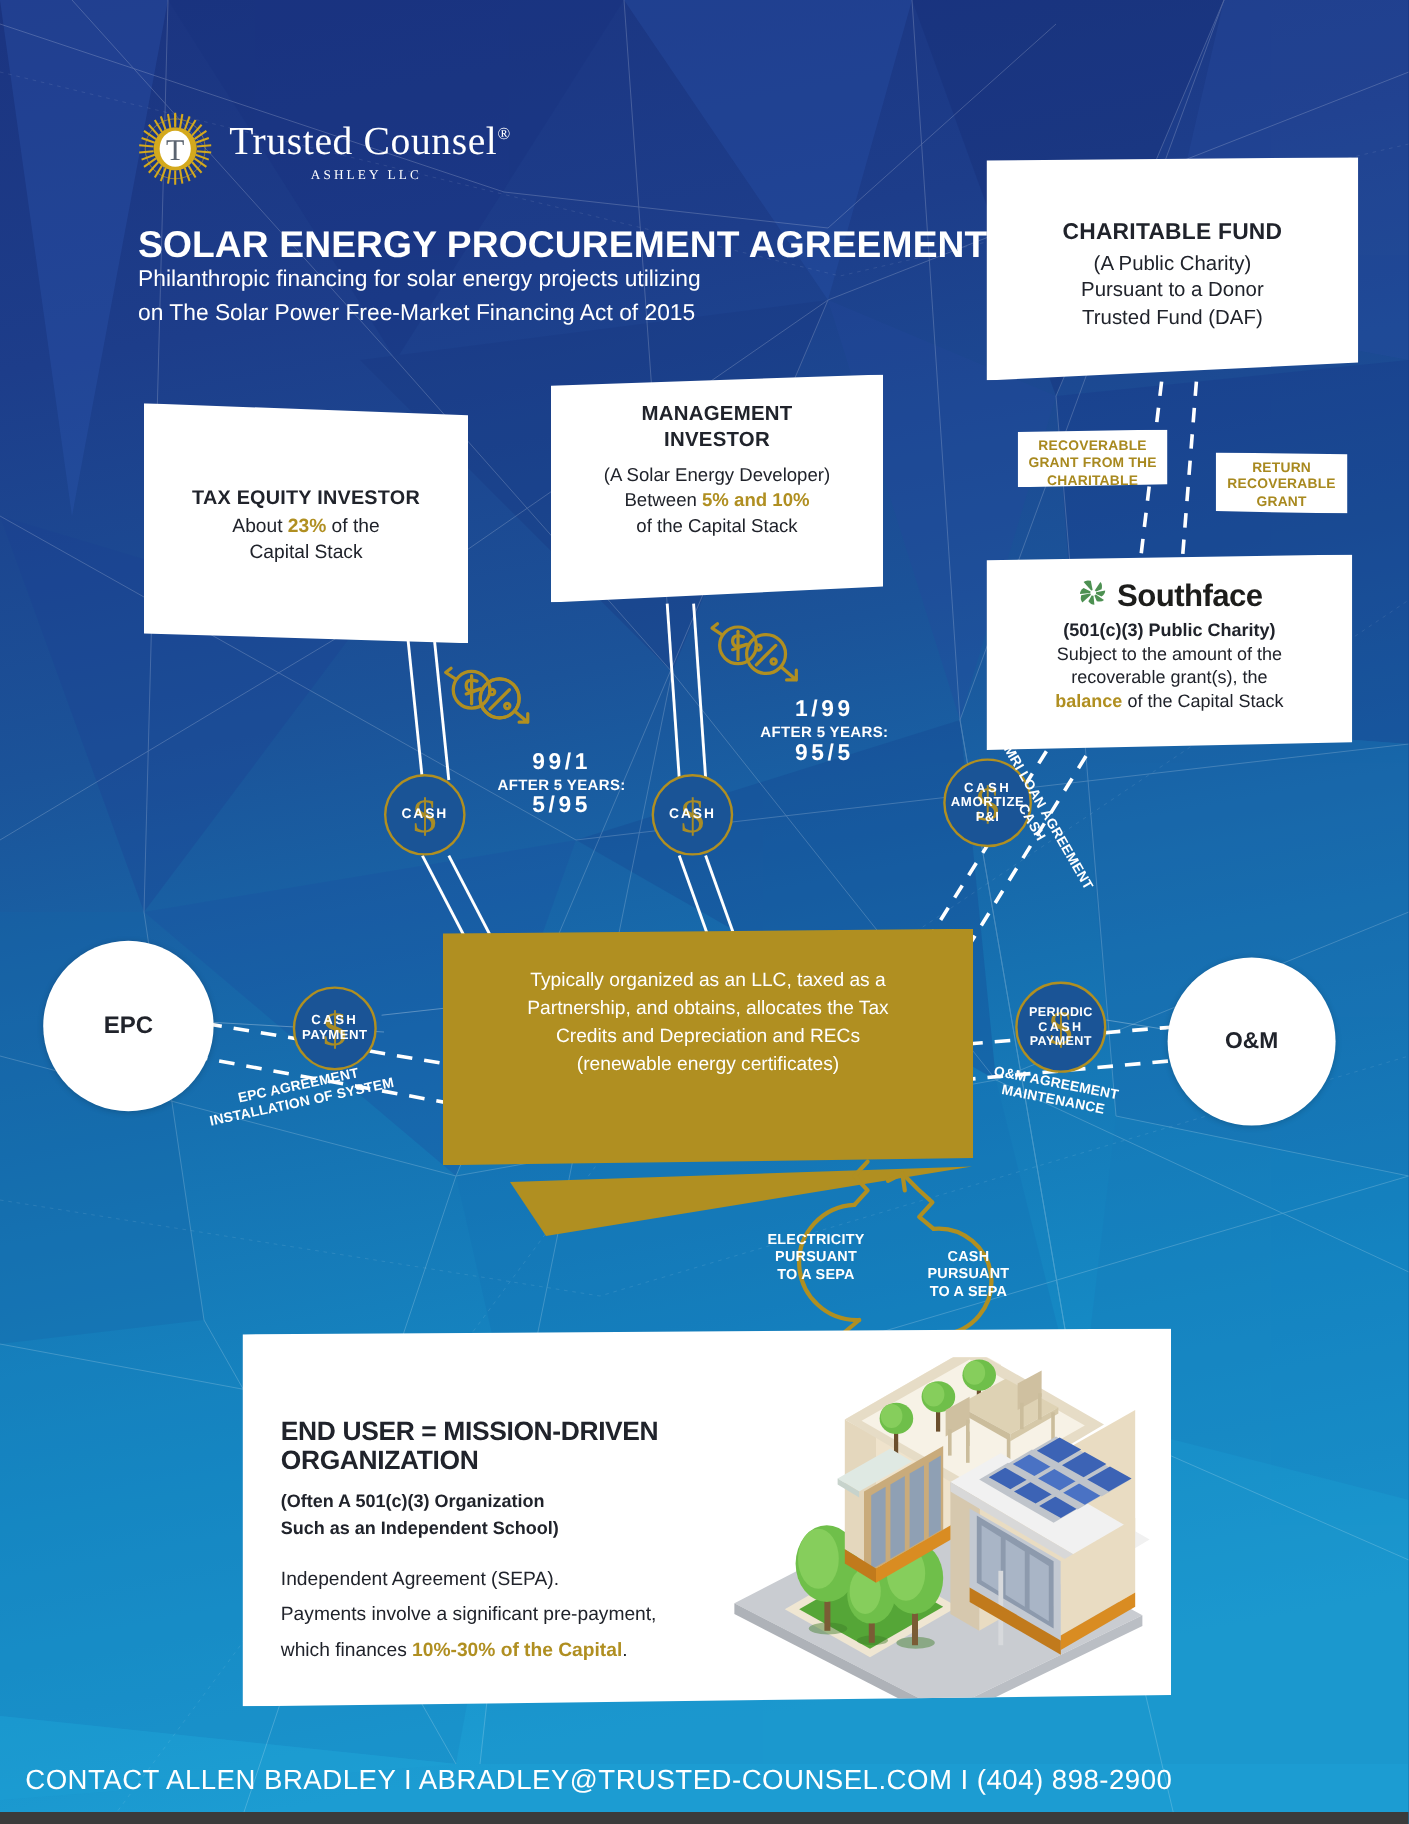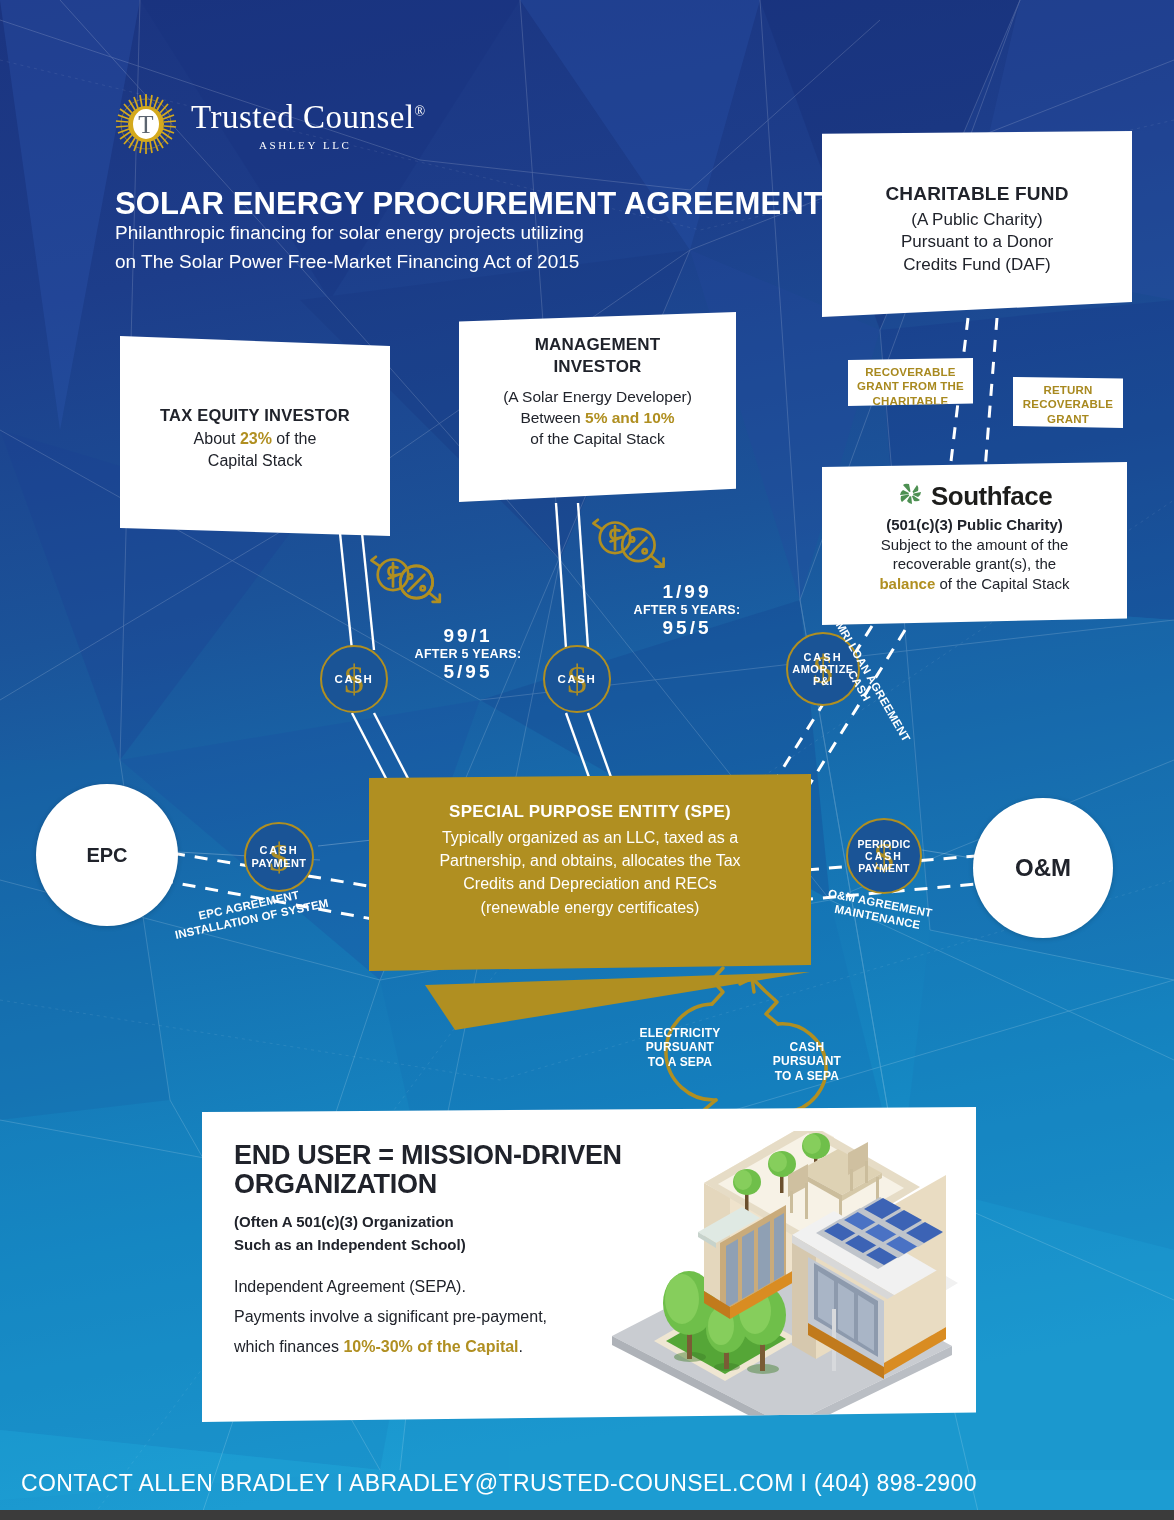--- a/index.html
+++ b/index.html
@@ -75,21 +75,21 @@
   #cash-amortize .lbl { font-size:11px; line-height:1.12; letter-spacing:.5px; }
   #cash-payment { left:244px; top:822px; width:70px; height:70px; }
   #cash-payment .lbl { font-size:11px; line-height:1.15; letter-spacing:.4px; }
   #periodic-cash { left:846px; top:818px; width:76px; height:76px; }
   #periodic-cash .lbl { font-size:10.5px; line-height:1.15; letter-spacing:.3px; }
 
   .wcircle { position:absolute; border-radius:50%; background:#fff; color:#20232b;
              display:flex; align-items:center; justify-content:center;
              font-weight:bold; box-shadow:0 1px 5px rgba(0,0,0,.18); }
   #epc { left:36px; top:784px; width:142px; height:142px; font-size:20px; }
-  #om  { left:973px; top:798px; width:140px; height:140px; font-size:24px; }
+  #om  { left:973px; top:798px; width:140px; height:140px; font-size:19px; }
 
   
   .ratio { position:absolute; color:#fff; text-align:center; }
   .ratio .big { font-size:19px; font-weight:bold; letter-spacing:3px; }
   .ratio .mid { font-size:12.5px; font-weight:bold; letter-spacing:.3px; }
   #ratio-left { left:398px; top:625px; width:140px; }
   #ratio-right { left:622px; top:581px; width:130px; }
 
   
   .sepa-lbl { position:absolute; color:#fff; font-weight:bold; font-size:12px;
@@ -101,21 +101,21 @@
   .dashlbl { position:absolute; color:#fff; font-weight:bold; font-size:11.5px;
              line-height:1.25; text-align:center; letter-spacing:.2px; white-space:nowrap; }
   #lbl-epc-agr { left:172px; top:898px; transform:rotate(-12deg); }
   #lbl-om-agr { left:826px; top:896px; transform:rotate(11deg); }
   #lbl-mri { left:800px; top:668px; transform:rotate(60deg); width:130px; }
 
   
   #end-user { position:absolute; left:202px; top:1107px; width:774px; height:315px;
         background:#fff; clip-path:polygon(0 1.6%,100% 0,100% 97%,0 100%);
         padding:34px 0 0 32px; color:#20232b; }
-  #end-user .title { font-size:27px; font-weight:bold; line-height:1.08; max-width:430px; letter-spacing:-.3px; }
+  #end-user .title { font-size:22px; font-weight:bold; line-height:1.08; max-width:430px; letter-spacing:-.3px;margin-top:40px; }
   #end-user .sub1 { font-size:15px; font-weight:bold; line-height:1.5; margin-top:12px; }
   #end-user .body { font-size:16px; line-height:1.85; margin-top:16px; max-width:430px; }
 
   
   #footer { position:absolute; left:0; top:1470px; width:998px; text-align:center;
             color:#fff; font-size:23px; letter-spacing:.4px; }
   #footer-bar { position:absolute; left:0; top:1510px; width:1174px; height:10px; background:#3b3b3b; }
 
   
   #brand { position:absolute; left:115px; top:93px; display:flex; align-items:center; gap:14px; }
@@ -328,21 +328,21 @@
   <div id="subtitle">
     <div>Philanthropic financing for solar energy projects utilizing</div>
     <div>on The Solar Power Free-Market Financing Act of 2015</div>
   </div>
 
   <div class="card" id="charitable-fund">
     <div class="hdr">CHARITABLE FUND</div>
     <div class="sub">
       <div>(A Public Charity)</div>
       <div>Pursuant to a Donor</div>
-      <div>Credits Fund (DAF)</div>
+      <div>Trusted Fund (DAF)</div>
     </div>
   </div>
 
   <div class="chip" id="chip-recoverable">RECOVERABLE GRANT FROM THE CHARITABLE FUND</div>
   <div class="chip" id="chip-return">RETURN RECOVERABLE GRANT</div>
 
   <div class="card" id="southface">
     <div class="sf-logo">
       <span>
         <svg width="28" height="28" viewBox="0 0 28 28">
@@ -432,21 +432,20 @@
   </div>
 
   <div class="wcircle" id="epc">
       <span>EPC</span>
     </div>
   <div class="wcircle" id="om">
       <span>O&amp;M</span>
     </div>
 
   <div id="spe">
-    <div class="hdr">SPECIAL PURPOSE ENTITY (SPE)</div>
     <div class="sub">
       <div>Typically organized as an LLC, taxed as a</div>
       <div>Partnership, and obtains, allocates the Tax</div>
       <div>Credits and Depreciation and RECs</div>
       <div>(renewable energy certificates)</div>
     </div>
   </div>
 
   <div class="dashlbl" id="lbl-epc-agr">
     <div>EPC AGREEMENT</div>

